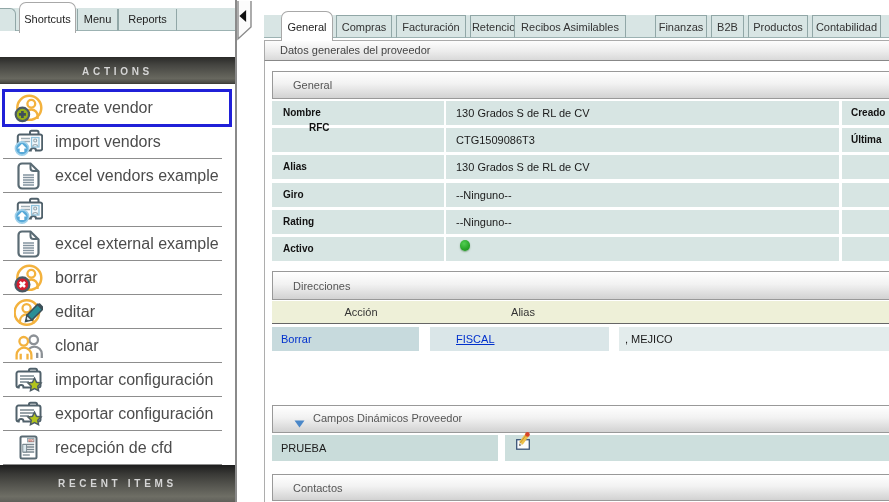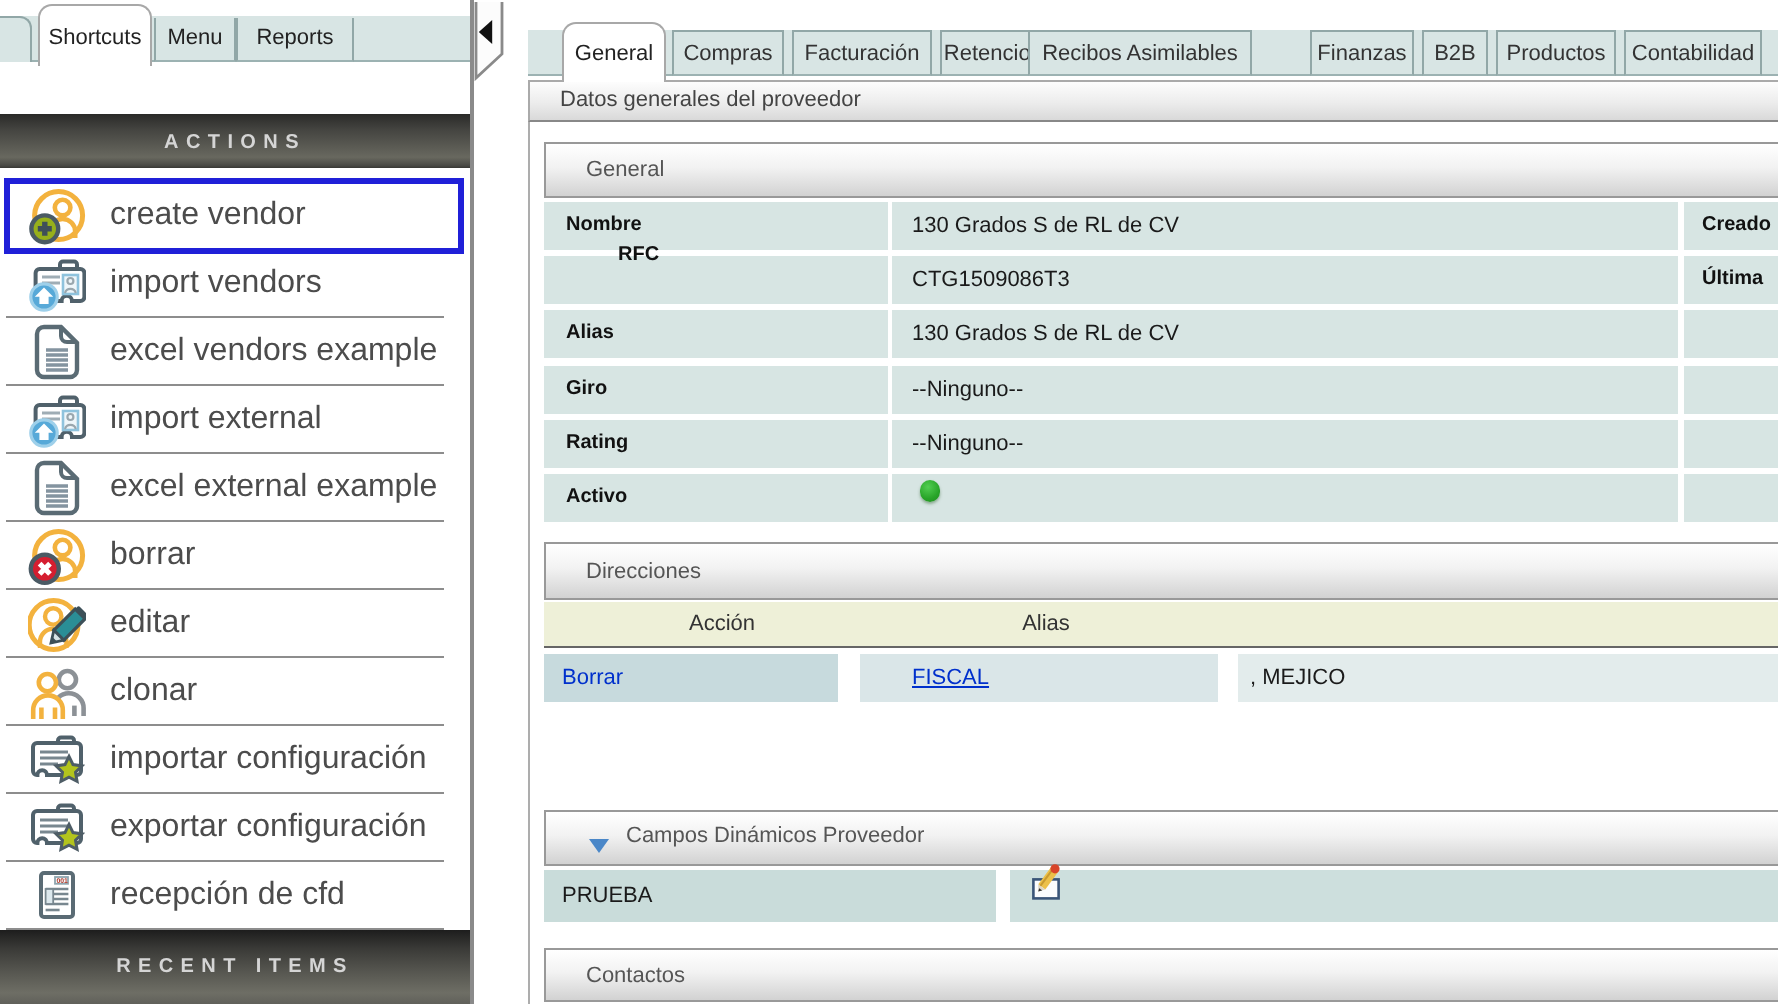--- a/index.html
+++ b/index.html
@@ -90,21 +90,20 @@
         <svg width="29" height="29" viewBox="0 0 29 29">
   <path d="M16 6.5 v-2.2 a1.5 1.5 0 0 1 1.5-1.5 h5.5 a1.5 1.5 0 0 1 1.5 1.5 v2.2" fill="#fff" stroke="#50616b" stroke-width="2"></path>
   <path d="M22 22.5 a2.6 2.6 0 0 0-5.2 0 h-11 a2 2 0 0 1-2-2 v-12 a2 2 0 0 1 2-2 h20.4 a2 2 0 0 1 2 2 v12 a2 2 0 0 1-2 2 Z" fill="#fff" stroke="#50616b" stroke-width="2"></path>
   <path d="M7 10.5 h9 M7 13.5 h9 M7 16.5 h6" stroke="#9fadb5" stroke-width="1.6"></path>
   <rect x="17.5" y="9.5" width="7.5" height="9.5" fill="#eef6fa" stroke="#8fc3dd" stroke-width="1.3"></rect>
   <circle cx="21.2" cy="12.5" r="1.5" fill="none" stroke="#9aa7ae" stroke-width="1.1"></circle>
   <path d="M18.5 18.5 a2.8 2.8 0 0 1 5.4 0" fill="none" stroke="#9aa7ae" stroke-width="1.1"></path>
   <circle cx="8" cy="20.5" r="6.6" fill="#57a9d8" stroke="#9ed0ea" stroke-width="1.6"></circle>
   <path d="M8 15.8 l4.6 4.6 h-2.3 v3.6 h-4.6 v-3.6 h-2.3 Z" fill="#fff"></path>
 </svg>
-        <span class="txt">import external</span>
       </div>
       <div class="abs sitem" style="top:227px;">
         <svg width="29" height="29" viewBox="0 0 29 29">
   <path d="M8 1.5 h8.5 l8 8 v13.5 a3.5 3.5 0 0 1-3.5 3.5 h-13 a3.5 3.5 0 0 1-3.5-3.5 v-18 a3.5 3.5 0 0 1 3.5-3.5 Z" fill="#fff" stroke="#5a6b74" stroke-width="2.2"></path>
   <path d="M16.5 1.5 v4.5 a3 3 0 0 0 3 3 h5" fill="none" stroke="#5a6b74" stroke-width="2"></path>
   <path d="M9 13 h11 M9 15.5 h11 M9 18 h11 M9 20.5 h11 M9 23 h11" stroke="#8494a0" stroke-width="1.7"></path>
 </svg>
         <span class="txt">excel external example</span>
       </div>
       <div class="abs sitem" style="top:261px;">

